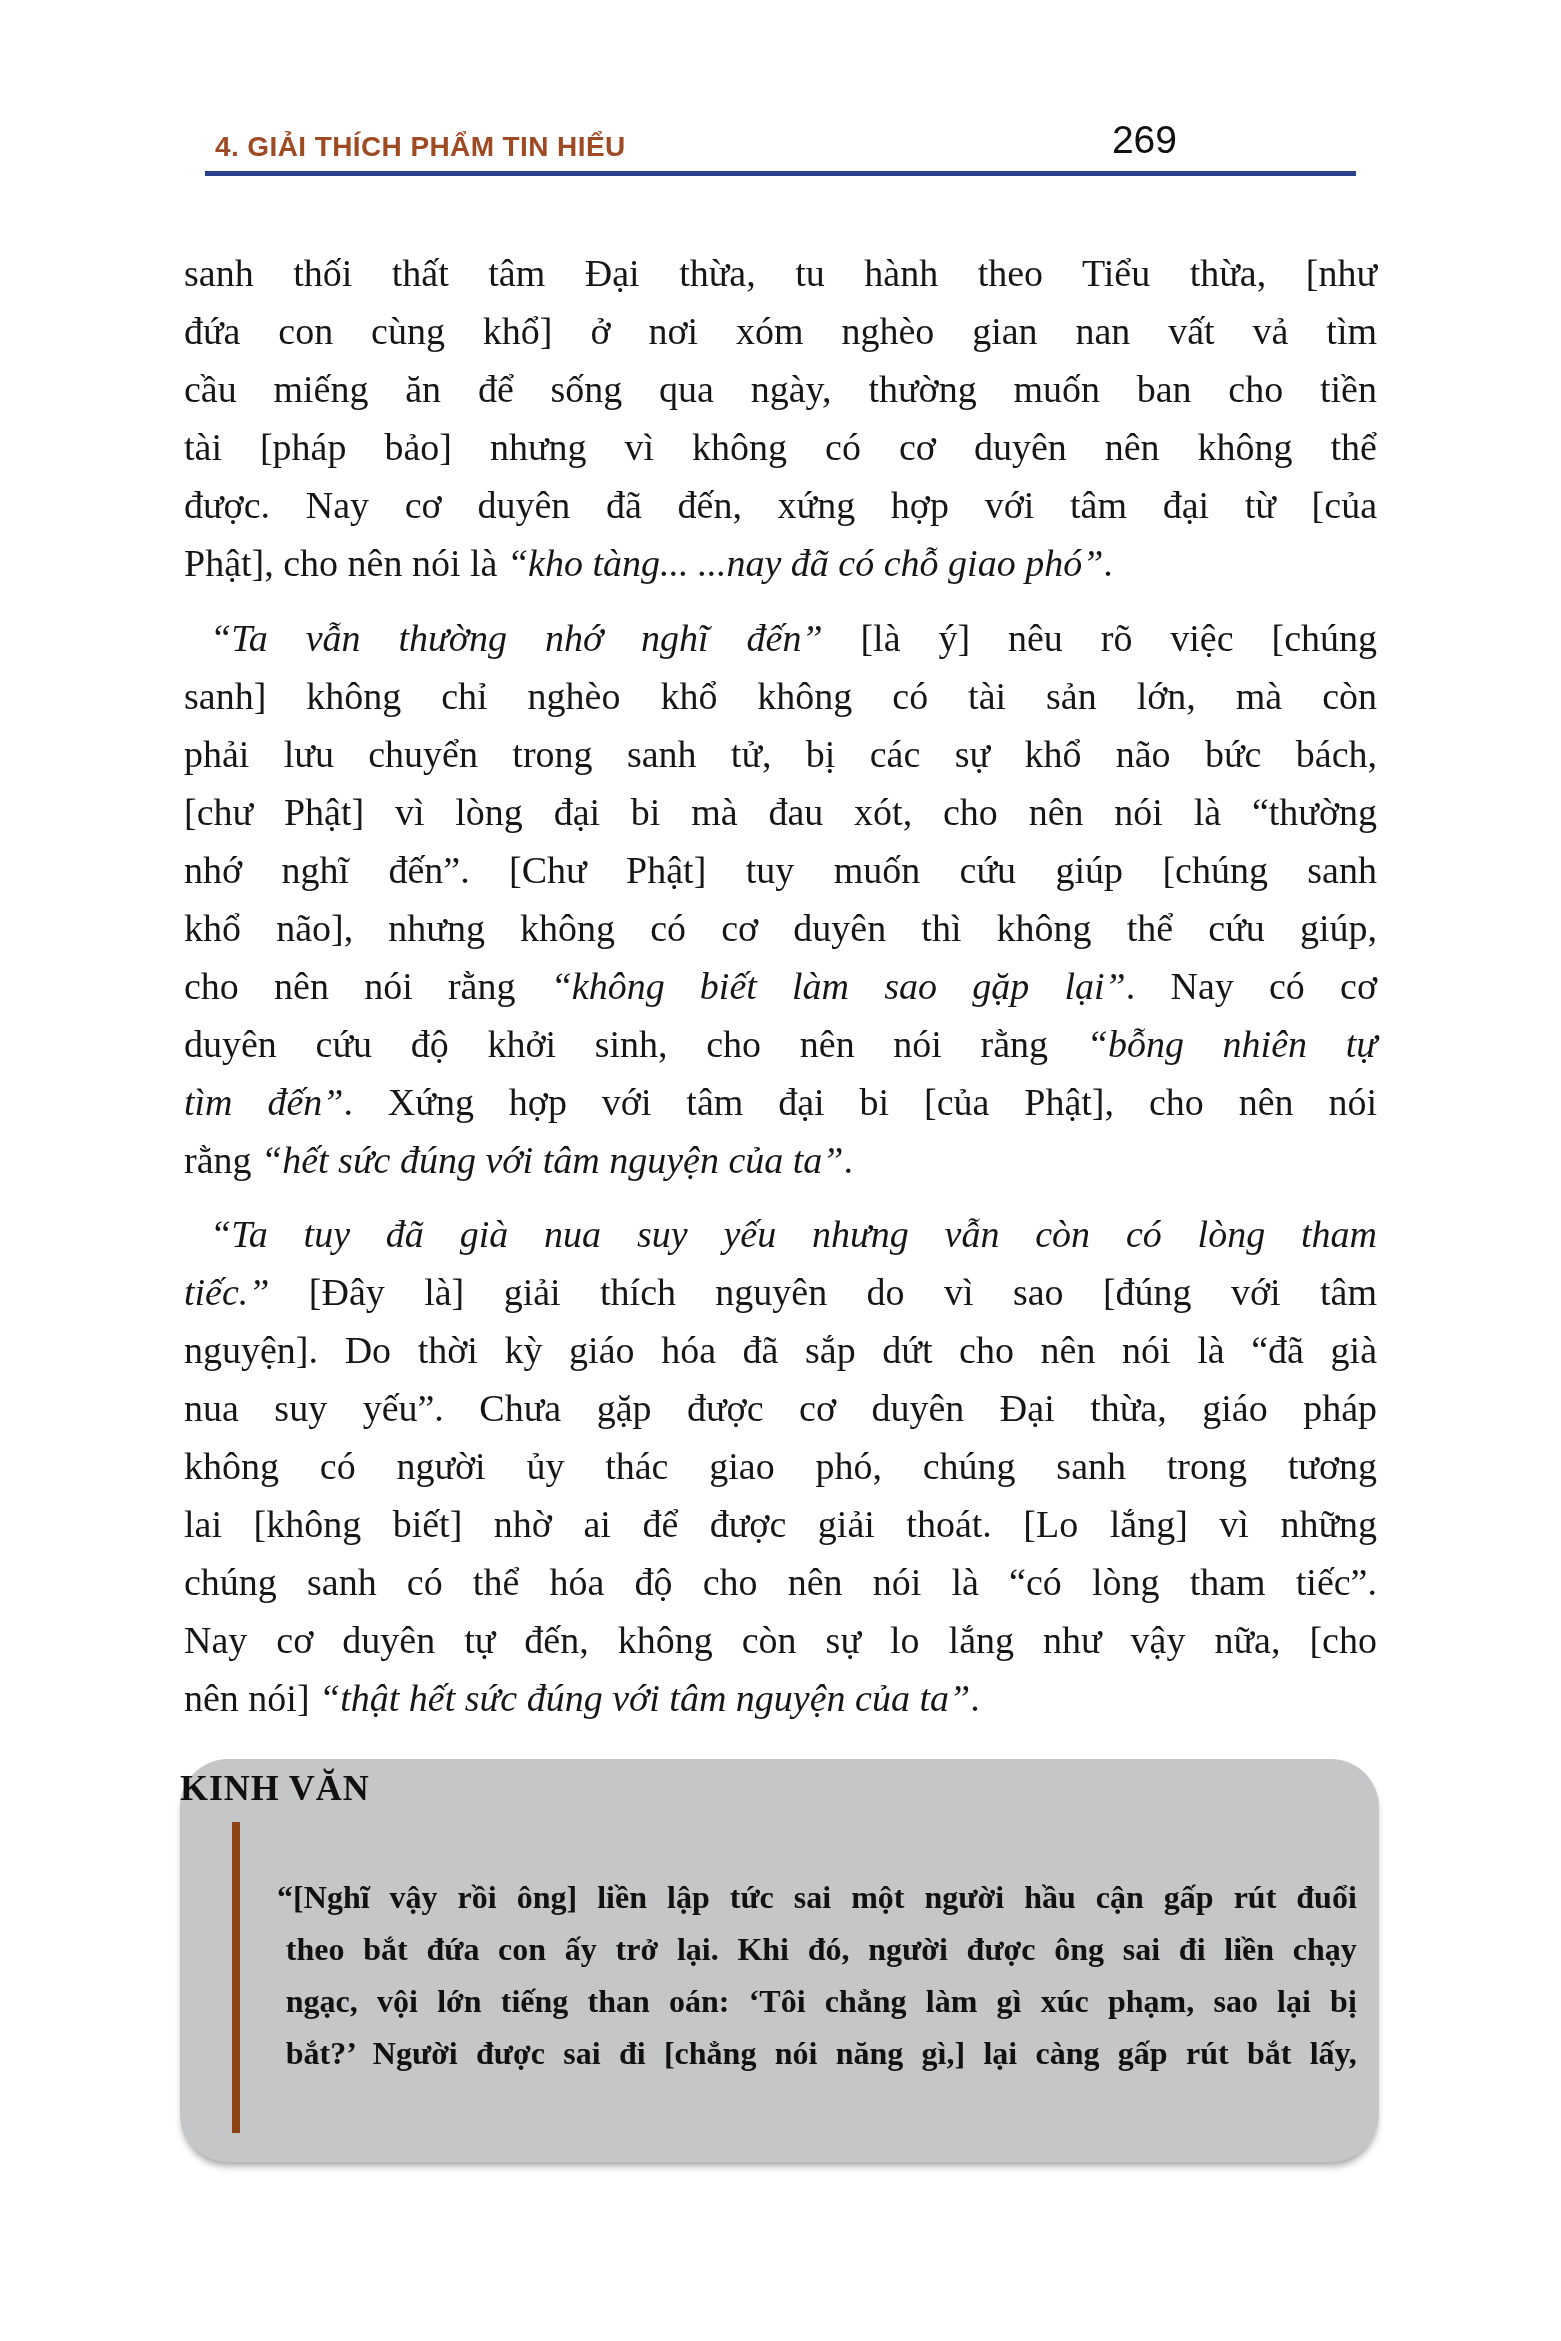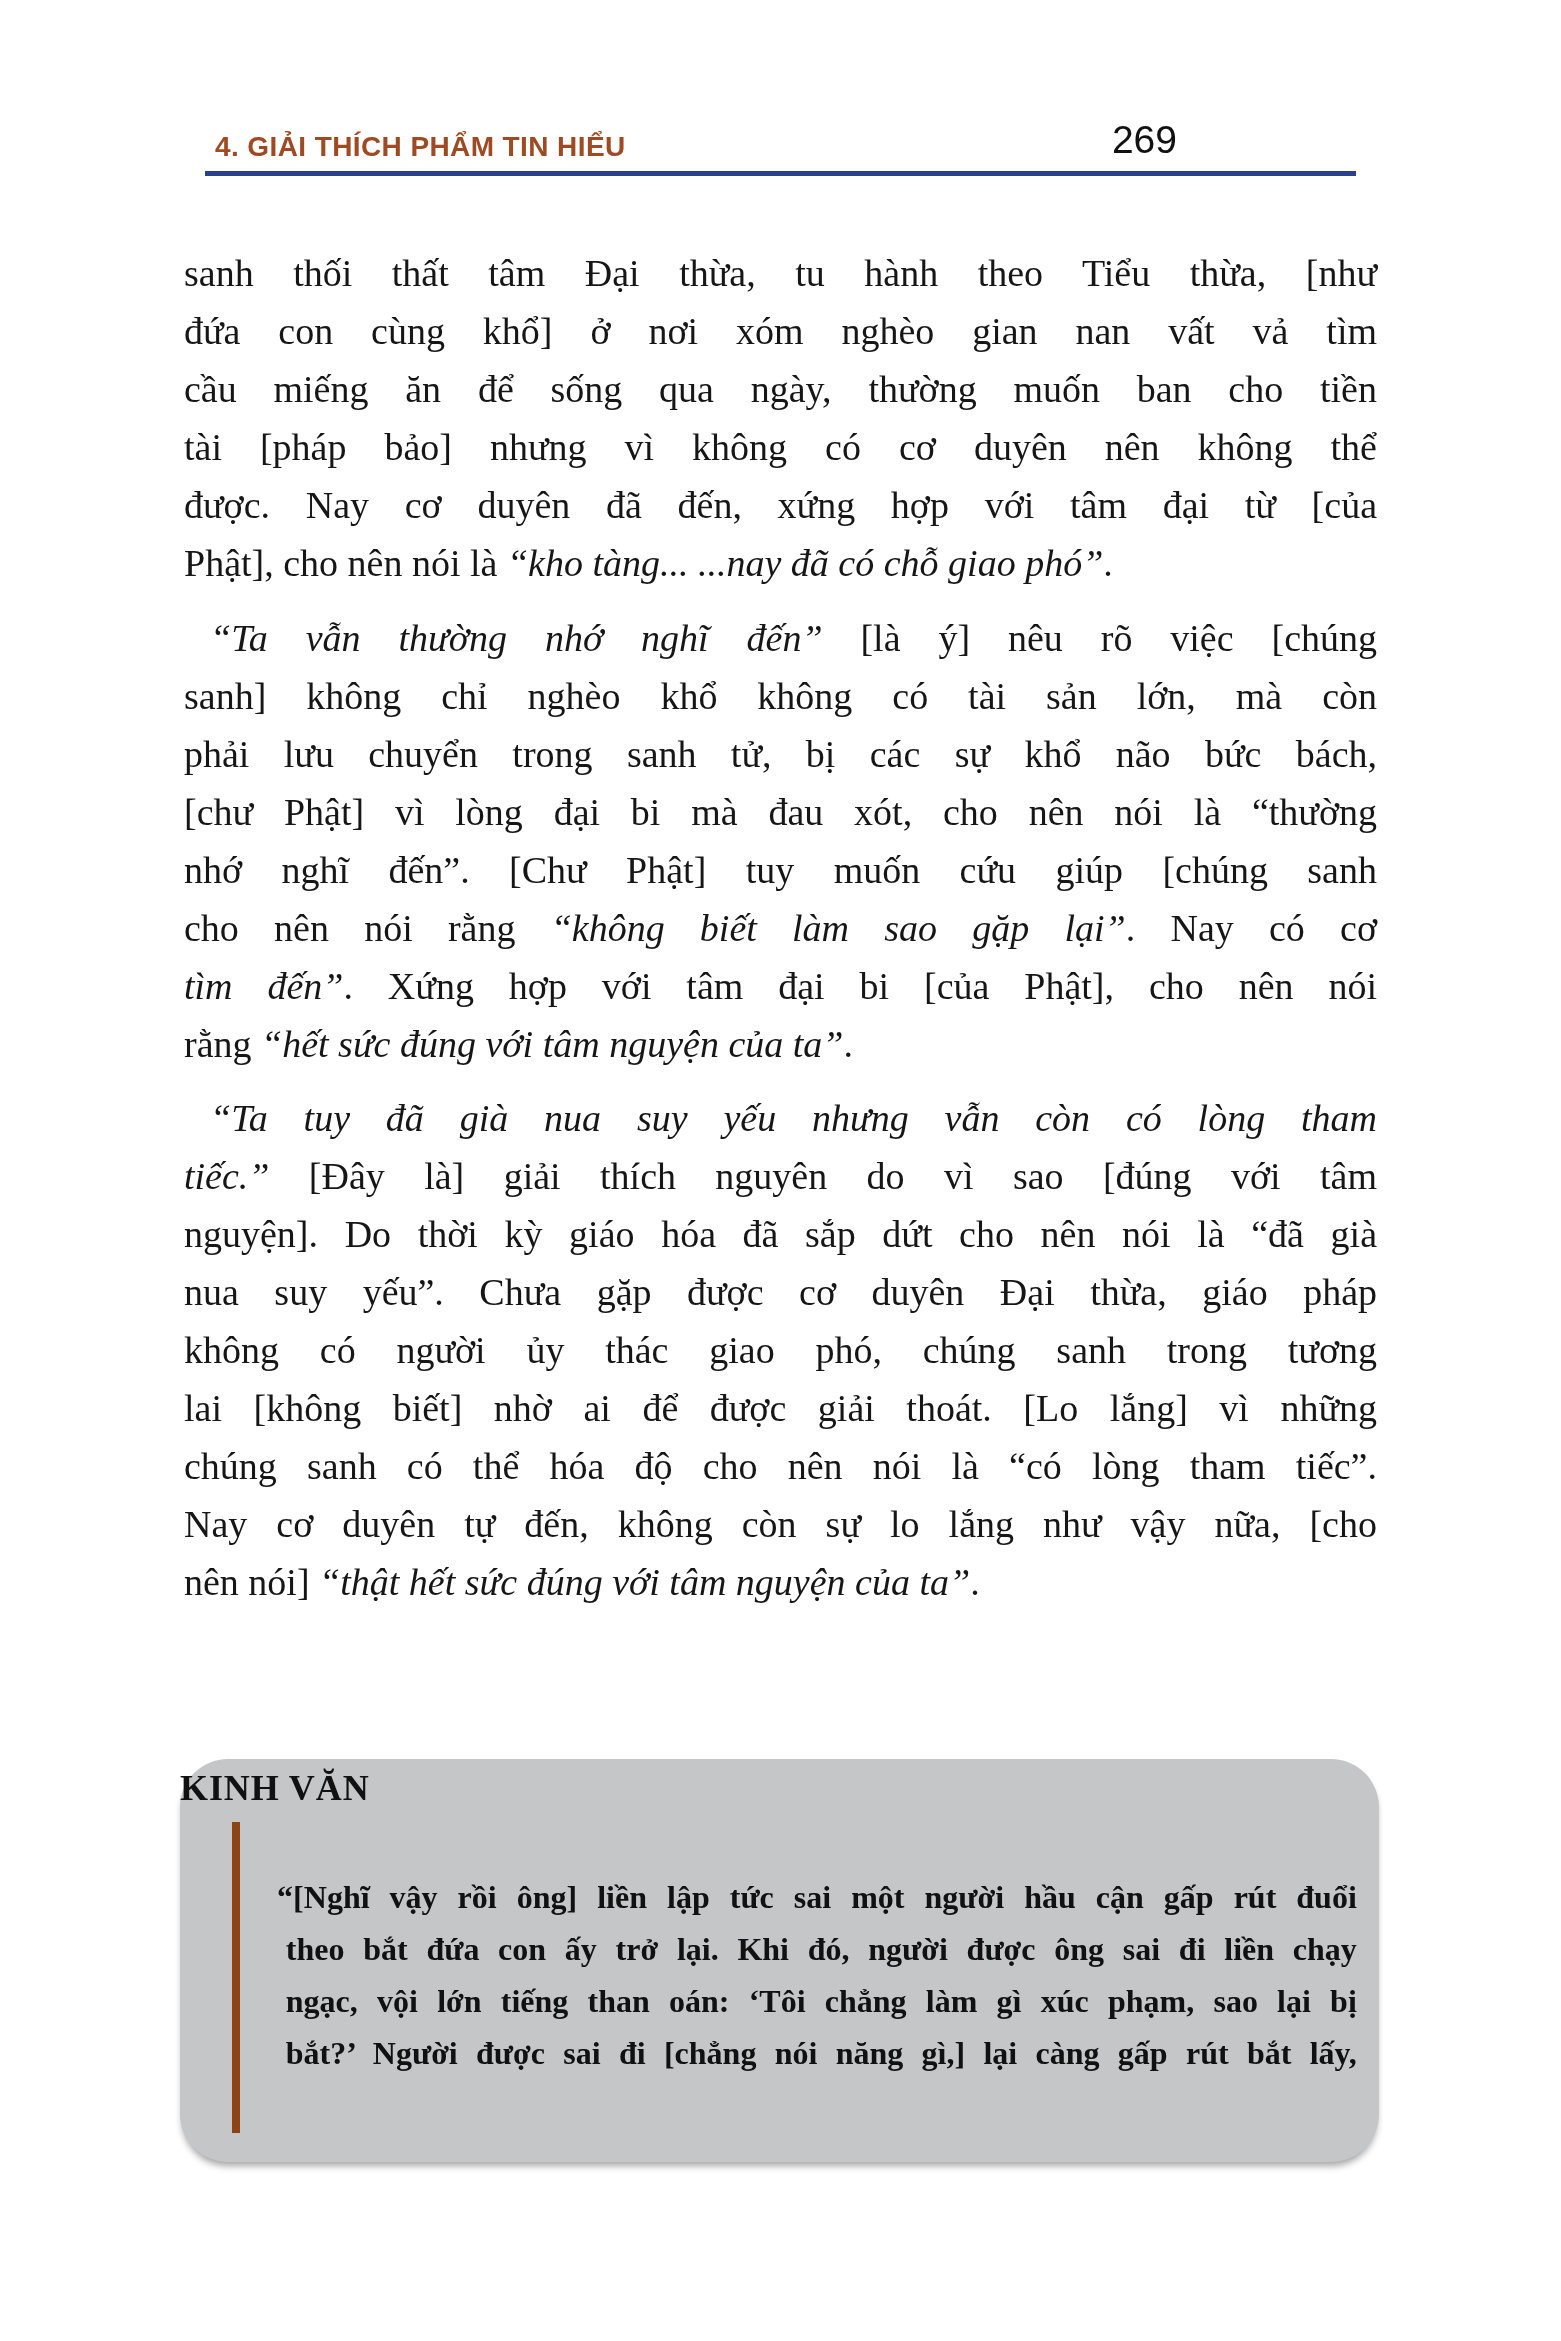--- a/index.html
+++ b/index.html
@@ -122,21 +122,23 @@
         <div class="line"><span>tài [pháp bảo] nhưng vì không có cơ duyên nên không thể</span></div>
         <div class="line"><span>được. Nay cơ duyên đã đến, xứng hợp với tâm đại từ [của</span></div>
         <div class="line last"><span>Phật], cho nên nói là </span><span class="it">“kho tàng... ...nay đã có chỗ giao phó”</span><span>.</span></div>
       </div>
       <div class="para indent">
         <div class="line first"><span class="it">“Ta vẫn thường nhớ nghĩ đến”</span><span> [là ý] nêu rõ việc [chúng</span></div>
         <div class="line"><span>sanh] không chỉ nghèo khổ không có tài sản lớn, mà còn</span></div>
         <div class="line"><span>phải lưu chuyển trong sanh tử, bị các sự khổ não bức bách,</span></div>
         <div class="line"><span>[chư Phật] vì lòng đại bi mà đau xót, cho nên nói là “thường</span></div>
         <div class="line"><span>nhớ nghĩ đến”. [Chư Phật] tuy muốn cứu giúp [chúng sanh</span></div>
+        <div class="line"><span>khổ não], nhưng không có cơ duyên thì không thể cứu giúp,</span></div>
         <div class="line"><span>cho nên nói rằng </span><span class="it">“không biết làm sao gặp lại”</span><span>. Nay có cơ</span></div>
+        <div class="line"><span>duyên cứu độ khởi sinh, cho nên nói rằng </span><span class="it">“bỗng nhiên tự</span></div>
         <div class="line"><span class="it">tìm đến”</span><span>. Xứng hợp với tâm đại bi [của Phật], cho nên nói</span></div>
         <div class="line last"><span>rằng </span><span class="it">“hết sức đúng với tâm nguyện của ta”</span><span>.</span></div>
       </div>
       <div class="para indent">
         <div class="line first"><span class="it">“Ta tuy đã già nua suy yếu nhưng vẫn còn có lòng tham</span></div>
         <div class="line"><span class="it">tiếc.”</span><span> [Đây là] giải thích nguyên do vì sao [đúng với tâm</span></div>
         <div class="line"><span>nguyện]. Do thời kỳ giáo hóa đã sắp dứt cho nên nói là “đã già</span></div>
         <div class="line"><span>nua suy yếu”. Chưa gặp được cơ duyên Đại thừa, giáo pháp</span></div>
         <div class="line"><span>không có người ủy thác giao phó, chúng sanh trong tương</span></div>
         <div class="line"><span>lai [không biết] nhờ ai để được giải thoát. [Lo lắng] vì những</span></div>

